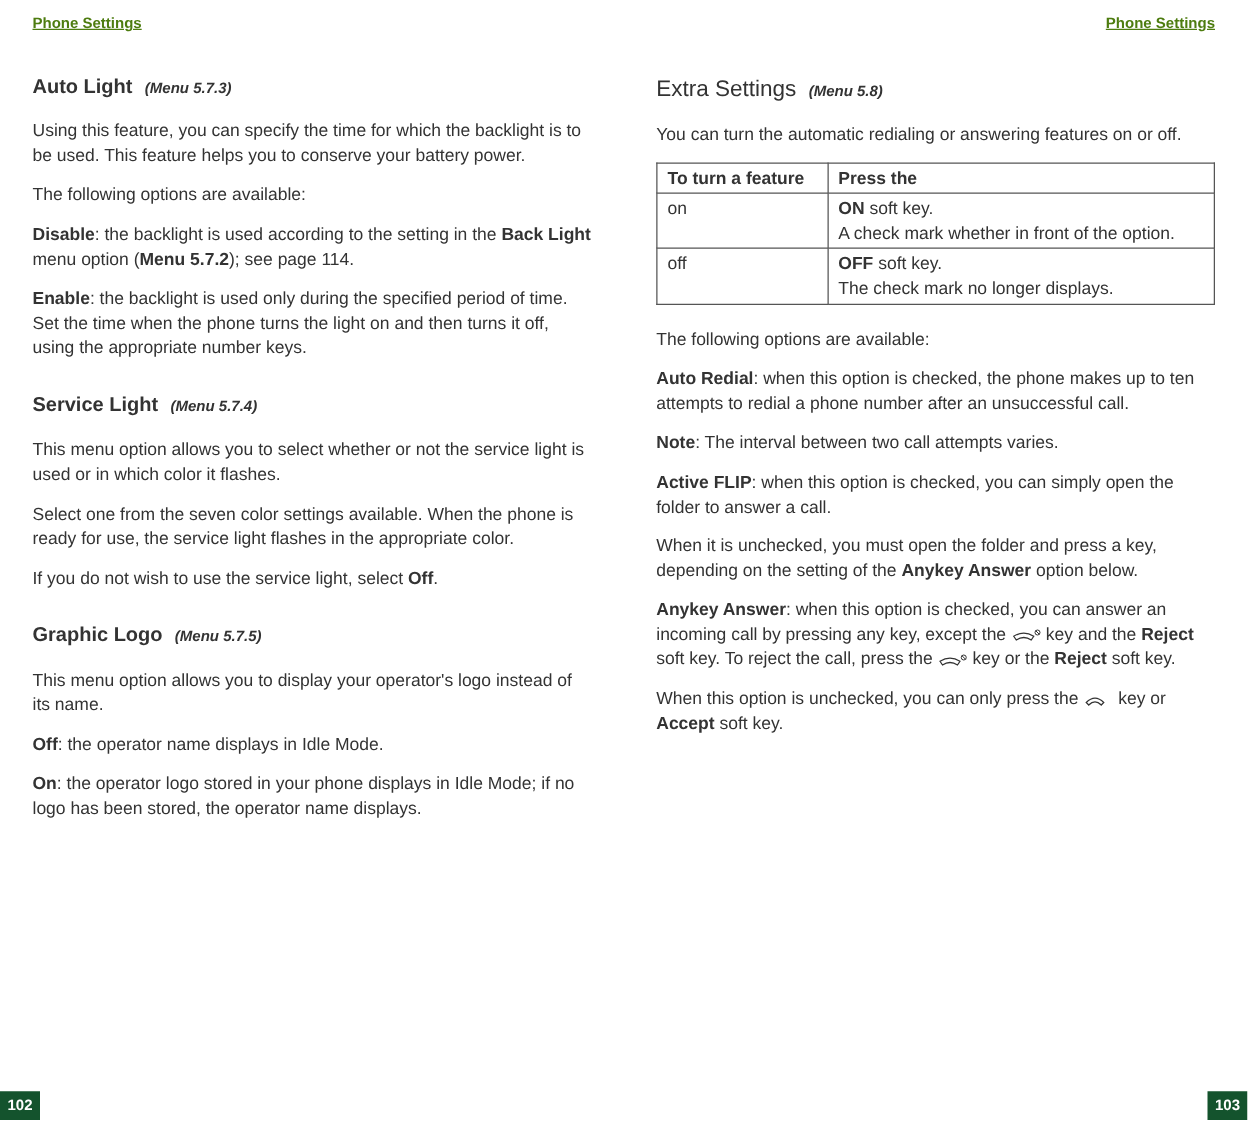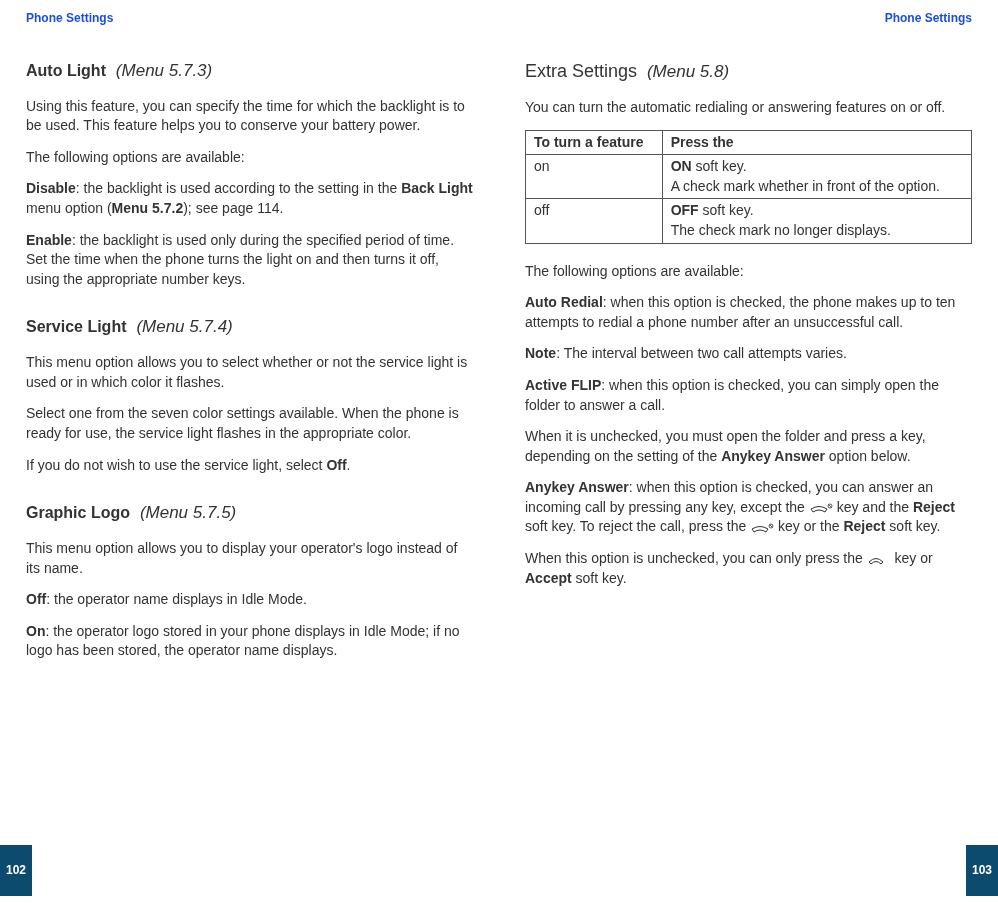--- a/index.html
+++ b/index.html
@@ -17,39 +17,40 @@
   .page {
     position: absolute;
     top: 0;
     width: 499px;
     height: 906px;
     padding: 10px 26px 40px 26px;
   }
   .page-left { left: 0; }
   .page-right { left: 499px; }
   .running-head {
-    color: #1d4ed8;
+    color: #4d7c0f;
     font-weight: bold;
     font-size: 12px;
     margin-bottom: 32px;
+    text-decoration: underline;
   }
   .page-left .running-head { text-align: left; }
   .page-right .running-head { text-align: right; }
   .section-title {
     font-weight: bold;
     font-size: 16px;
   }
   .section-title-big {
     font-weight: normal;
     font-size: 18px;
   }
   .menu-no {
     font-style: italic;
-    font-size: 17px;
-    font-weight: normal;
+    font-size: 12px;
+    font-weight: bold;
     margin-left: 6px;
   }
   .section-head { margin-bottom: 14px; margin-top: 26px; }
   .section-head.first { margin-top: 0; }
   p { margin-bottom: 12px; }
   b { font-weight: bold; }
   table {
     border-collapse: collapse;
     width: 100%;
     margin-bottom: 18px;
@@ -59,25 +60,25 @@
     border: 1px solid #555;
     padding: 2px 8px;
     text-align: left;
     vertical-align: top;
     font-size: 14px;
   }
   th { font-weight: bold; }
   .page-num {
     position: absolute;
     bottom: 10px;
-    background: #0c4a6e;
+    background: #14532d;
     color: #fff;
     font-weight: bold;
     font-size: 12px;
-    padding: 17px 6px;
+    padding: 3px 6px;
   }
   .page-left .page-num { left: 0; }
   .page-right .page-num { right: 0; }
   .phone-icon {
     display: inline-block;
     width: 24px;
     height: 12px;
     vertical-align: middle;
     position: relative;
   }

